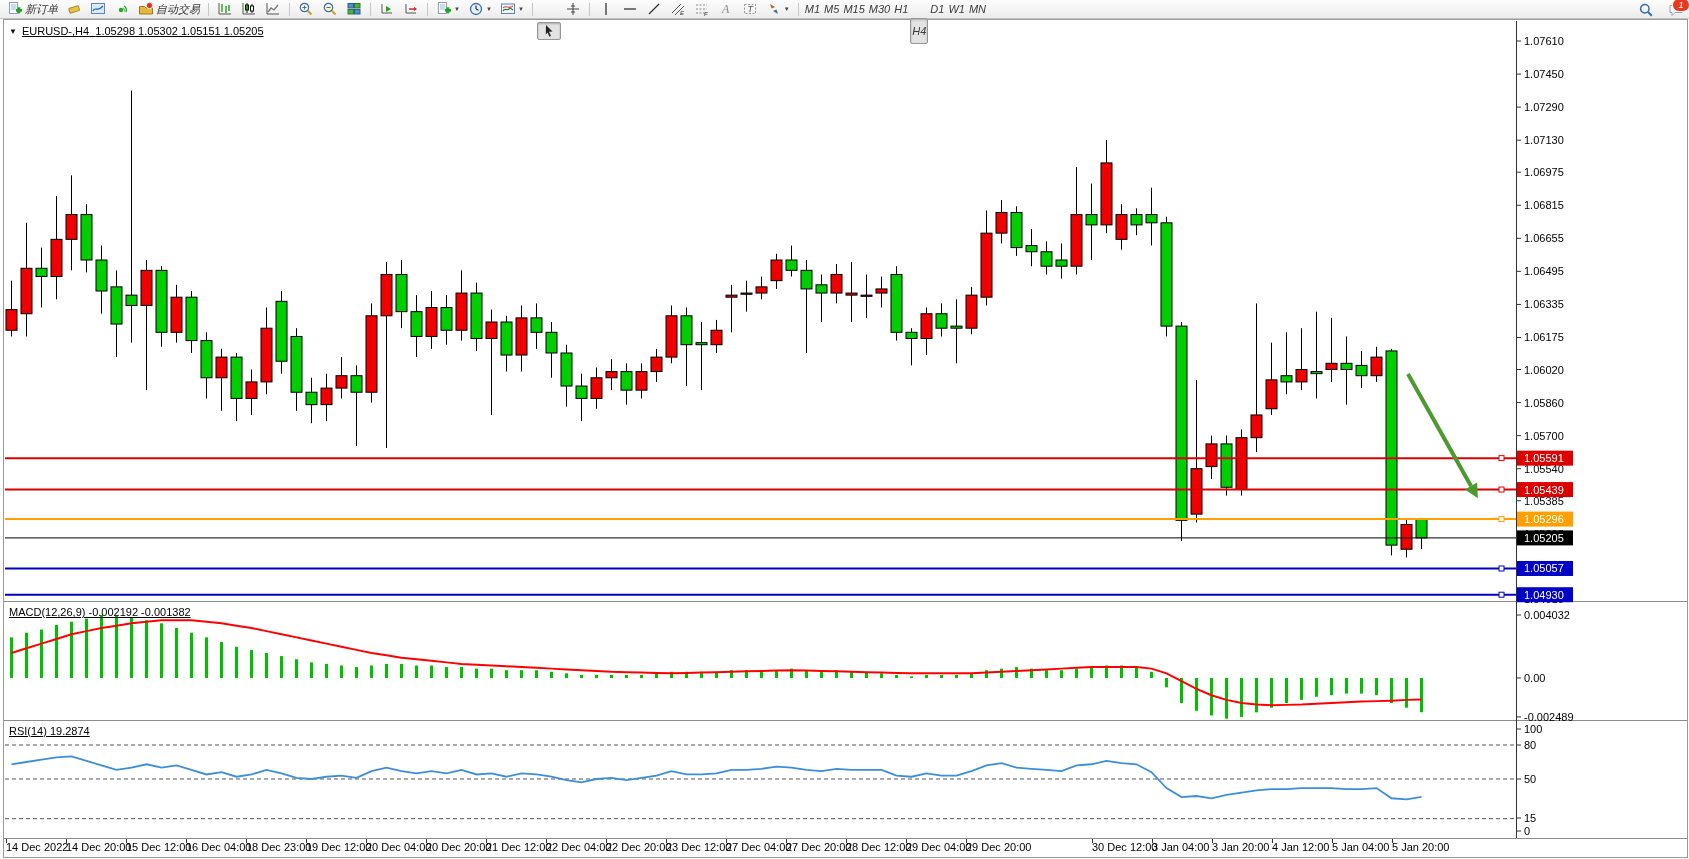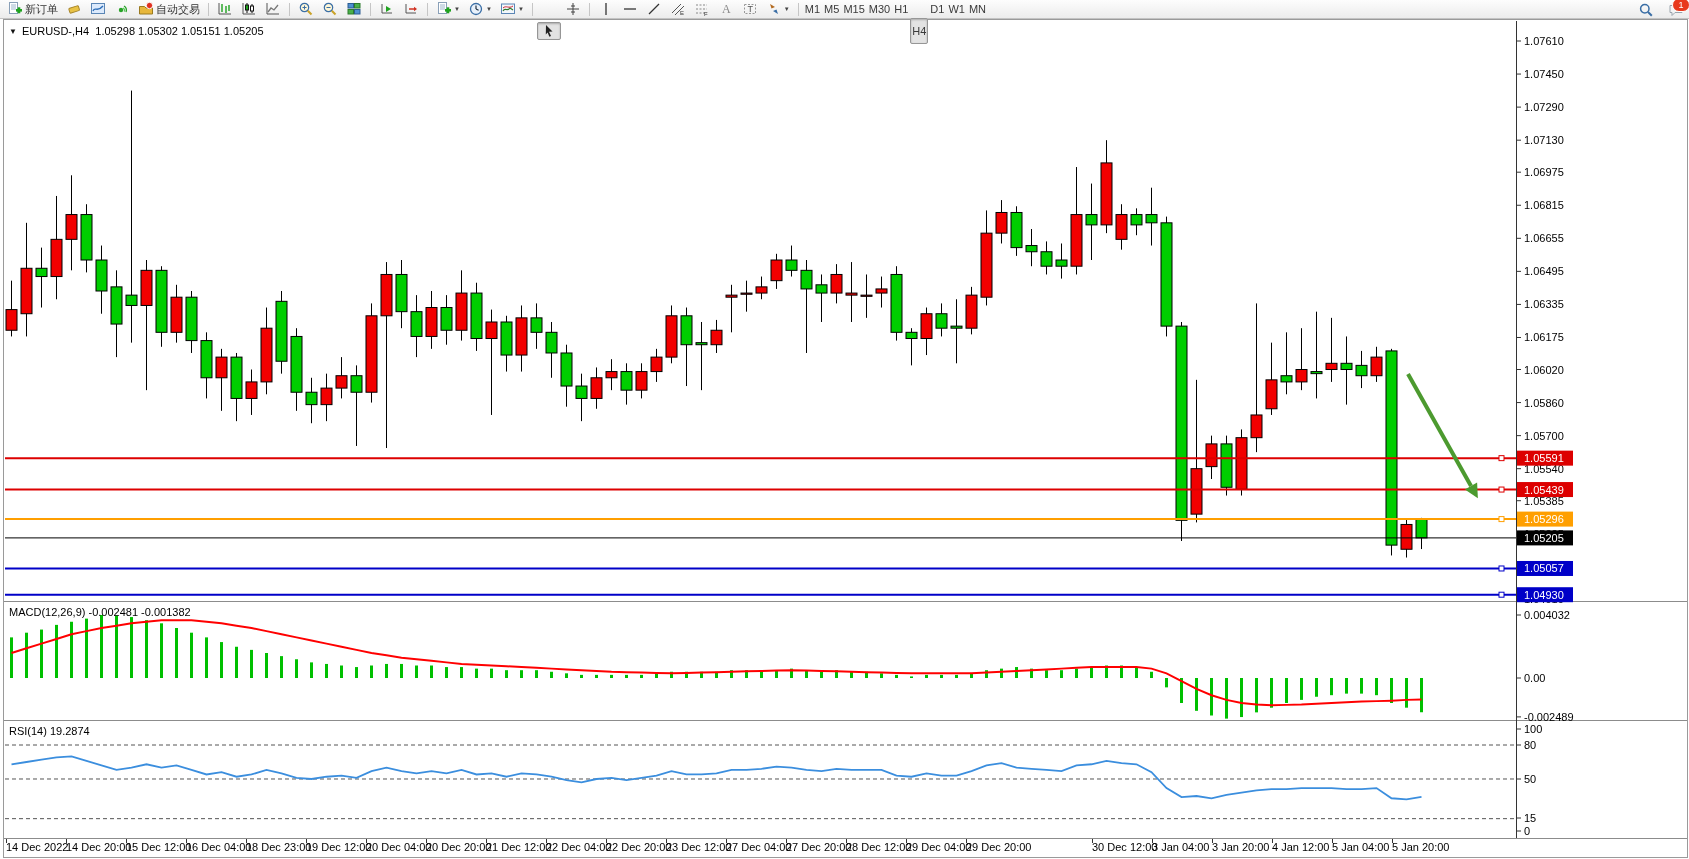--- a/index.html
+++ b/index.html
@@ -4,33 +4,33 @@
 <style>
   html,body{margin:0;padding:0;background:#ffffff;width:1689px;height:859px;overflow:hidden;
     font-family:"Liberation Sans",sans-serif;}
   #stage{position:relative;width:1689px;height:859px;background:#fff;}
   #chart-svg{position:absolute;left:0;top:0;z-index:1;}
   
   #toolbar{position:absolute;left:0;top:0;width:1689px;height:18px;z-index:5;
     background:linear-gradient(#fdfdfd,#ececec);border-bottom:1px solid #c3c3c3;
     display:flex;align-items:center;padding-left:3px;font-size:11px;color:#333;}
   .tb-btn{height:16px;display:inline-flex;align-items:center;justify-content:center;gap:2px;
-    padding:0 3px;border:1px solid transparent;border-radius:2px;white-space:nowrap;cursor:default;}
+    padding:0 3px;border:1px solid transparent;border-radius:2px;white-space:nowrap;cursor:default;font-style:italic;}
   .tb-btn.active{background:#e3e3e3;border-color:#969696;box-shadow:inset 0 1px 2px rgba(0,0,0,.25);margin-top:43px;}
   .tb-btn svg{display:block;}
   .tb-sep{width:1px;height:13px;background:#c6c6c6;margin:0 4px;flex:0 0 auto;}
   .tb-caret{font-size:6px;color:#444;line-height:6px;}
   .tf-label{padding:4px 1px;color:#3a3a3a;}
   #tb-right{position:absolute;right:4px;top:1px;display:flex;align-items:center;gap:6px;}
   #chat-badge{position:absolute;right:-3px;top:-4px;background:#e8391d;color:#fff;border-radius:7px;
     min-width:12px;height:12px;font-size:9px;line-height:12px;text-align:center;padding:0 2px;
     border:1px solid #fff;}
   .chat-wrap{position:relative;}
   
-  .legend{position:absolute;z-index:3;font-size:11px;color:#000;white-space:pre;}
+  .legend{position:absolute;z-index:3;font-size:11px;color:#000;white-space:pre;text-decoration:underline;}
   #symbol-legend{left:9px;top:25px;}
   #macd-legend{left:9px;top:606px;}
   #rsi-legend{left:9px;top:725px;}
   .tri{display:inline-block;font-size:8px;vertical-align:1px;margin-right:5px;color:#111;}
 </style>
 </head>
 <body>
 
 <div id="stage">
   <svg id="chart-svg" width="1689" height="859">
@@ -685,15 +685,15 @@
           <svg width="16" height="16" viewBox="0 0 16 16">
             <path d="M2 3.5 h12 v7 h-7 l-3 3 v-3 h-2 z" fill="#f4f4f4" stroke="#9aa4ad"></path>
           </svg>
           <div id="chat-badge">1</div>
         </div>
       </div>
     </div>
 
   <div id="symbol-legend" class="legend"><span class="tri">▼</span><span>EURUSD-,H4</span><span>  </span><span>1.05298 1.05302 1.05151 1.05205</span></div>
 
-  <div id="macd-legend" class="legend">MACD(12,26,9) -0.002481 -0.001382</div>
+  <div id="macd-legend" class="legend">MACD(12,26,9) -0.002192 -0.001382</div>
   <div id="rsi-legend" class="legend">RSI(14) 19.2874</div>
 </div>
 
 </body></html>

